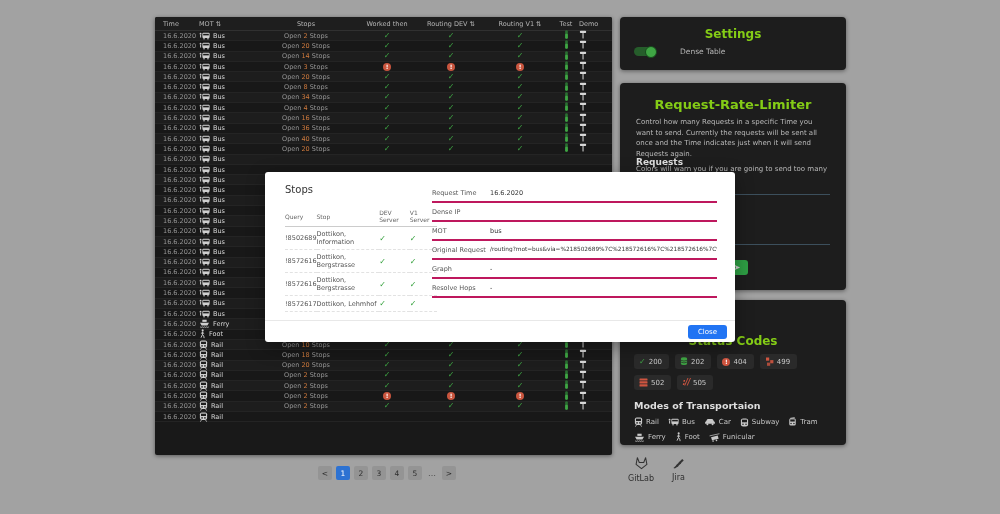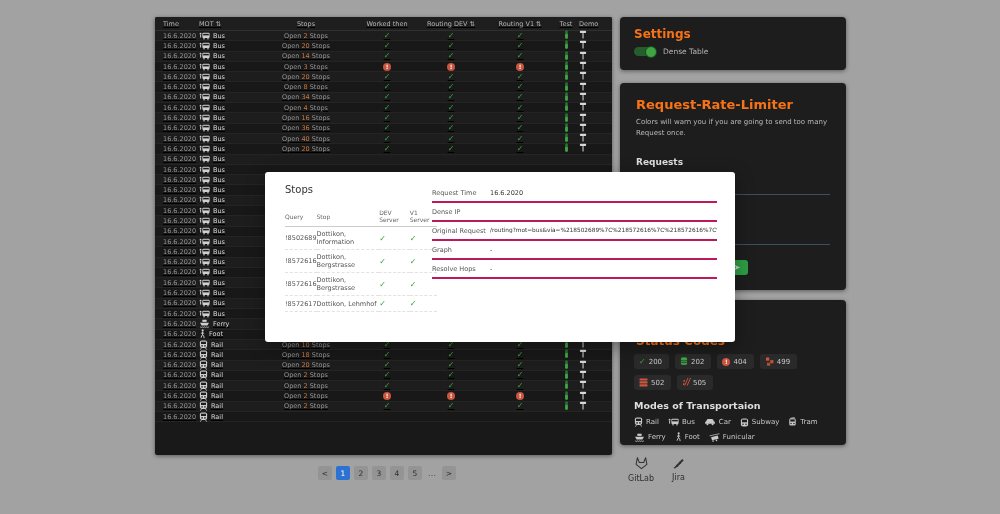--- a/index.html
+++ b/index.html
@@ -8,21 +8,20 @@
     position:relative;
     background:#a2a2a2;
     font-family:"DejaVu Sans", sans-serif;
     overflow:hidden;
   }
   
   .table-card {
     position:absolute; left:155px; top:17px; width:457px; height:438px;
     background:#191919; border-radius:2px; overflow:hidden;
     box-shadow:0 1px 4px rgba(0,0,0,.45);
-    text-decoration:underline;
   }
   .thead { display:flex; align-items:center; height:14px; background:#1e1e1e;
     border-bottom:1px solid #303030; color:#b5b5b5; font-size:6.5px; }
   .trow { display:flex; align-items:center; height:10.3px; border-bottom:1px solid #242424;
     font-size:6.5px; color:#969696; cursor:pointer; }
   .trow:nth-child(odd) { background:#1d1d1d; }
   .trow:nth-child(even){ background:#181818; }
   .c-time { width:44px; padding-left:8px; }
   .c-mot { width:54px; display:flex; align-items:center; gap:3px; color:#d8d8d8; }
   .c-stops { width:106px; text-align:center; }
@@ -42,23 +41,23 @@
   .pagination { position:absolute; left:318px; top:466px; display:flex; gap:4px; align-items:center; }
   .page-btn { min-width:14px; height:14px; padding:0 3px; border:none; border-radius:2px;
     background:#949494; color:#2e2e2e; font-size:7.5px; font-family:inherit;
     display:flex; align-items:center; justify-content:center; cursor:pointer; }
   .page-btn.active { background:#2d72d2; color:#fff; }
   .page-ellipsis { color:#4a4a4a; font-size:8px; padding:0 2px; }
   
   .panel { position:absolute; left:620px; width:226px; background:#1d1d1d;
     border-radius:4px; box-shadow:0 1px 4px rgba(0,0,0,.45); }
   #settings-panel { top:17px; height:53px; }
-  .panel-title { color:#f97316; font-weight:bold; }
+  .panel-title { color:#84cc16; font-weight:bold;text-align:center; }
   #settings-panel .panel-title { font-size:12px; padding:10px 14px 2px; }
-  .toggle-row { display:flex; align-items:flex-end; gap:7px; margin:4px 14px; }
+  .toggle-row { display:flex; align-items:flex-end; gap:24px; margin:4px 14px; }
   .switch { position:relative; width:22px; height:9px; border-radius:5px; background:#265d2b; cursor:pointer; }
   .switch .knob { position:absolute; right:-1px; top:-1.5px; width:12px; height:12px;
     border-radius:50%; background:#3fa544; border:1px solid #174a1c; }
   .toggle-label { color:#b5b5b5; font-size:7.5px; }
   #rrl-panel { top:83px; height:207px; }
   #rrl-panel .panel-title { font-size:13px; padding:14px 16px 0; }
   .rrl-text { color:#b9b9b9; font-size:7px; line-height:1.5; margin:5px 16px 0; }
   .rrl-sub { position:absolute; left:16px; top:74px; color:#dedede; font-size:9px; font-weight:bold; }
   .underline-input { position:absolute; left:16px; right:16px; height:12px;
     background:transparent; border:none; border-bottom:1.5px solid #3c4f5c; }
@@ -1184,20 +1183,21 @@
   <div class="toggle-row">
     <div class="switch">
         <div class="knob"></div>
       </div>
     <span class="toggle-label">Dense Table</span>
   </div>
 </div>
 
 <div class="panel" id="rrl-panel">
   <div class="panel-title">Request-Rate-Limiter</div>
+  <div class="rrl-text">Control how many Requests in a specific Time you want to send. Currently the requests will be sent all once and the Time indicates just when it will send Requests again.</div>
   <div class="rrl-text">Colors will warn you if you are going to send too many Request once.</div>
   <div class="rrl-sub">Requests</div>
   <input class="underline-input" id="rrl-input-requests" style="">
   <input class="underline-input" id="rrl-input-time" style="">
   <button class="send-btn">
     <span class="icon">➤</span>
   </button>
 </div>
 
 <div class="panel" id="status-panel">
@@ -1405,26 +1405,33 @@
     <div id="info-list">
         <div class="info-row">
           <div class="info-label">Request Time</div>
           <div class="info-value">16.6.2020</div>
         </div>
         <div class="info-row">
           <div class="info-label">Dense IP</div>
           <div class="info-value"></div>
         </div>
         <div class="info-row">
+          <div class="info-label">MOT</div>
+          <div class="info-value">bus</div>
+        </div>
+        <div class="info-row">
           <div class="info-label">Original Request</div>
           <div class="info-value url">/routing?mot=bus&amp;via=%218502689%7C%218572616%7C%218572616%7C%218572617</div>
         </div>
         <div class="info-row">
           <div class="info-label">Graph</div>
           <div class="info-value">-</div>
         </div>
         <div class="info-row">
           <div class="info-label">Resolve Hops</div>
           <div class="info-value">-</div>
         </div>
       </div>
+  </div>
+  <div class="modal-footer">
+    <button class="close-btn">Close</button>
   </div>
 </div>
 
 </body></html>

